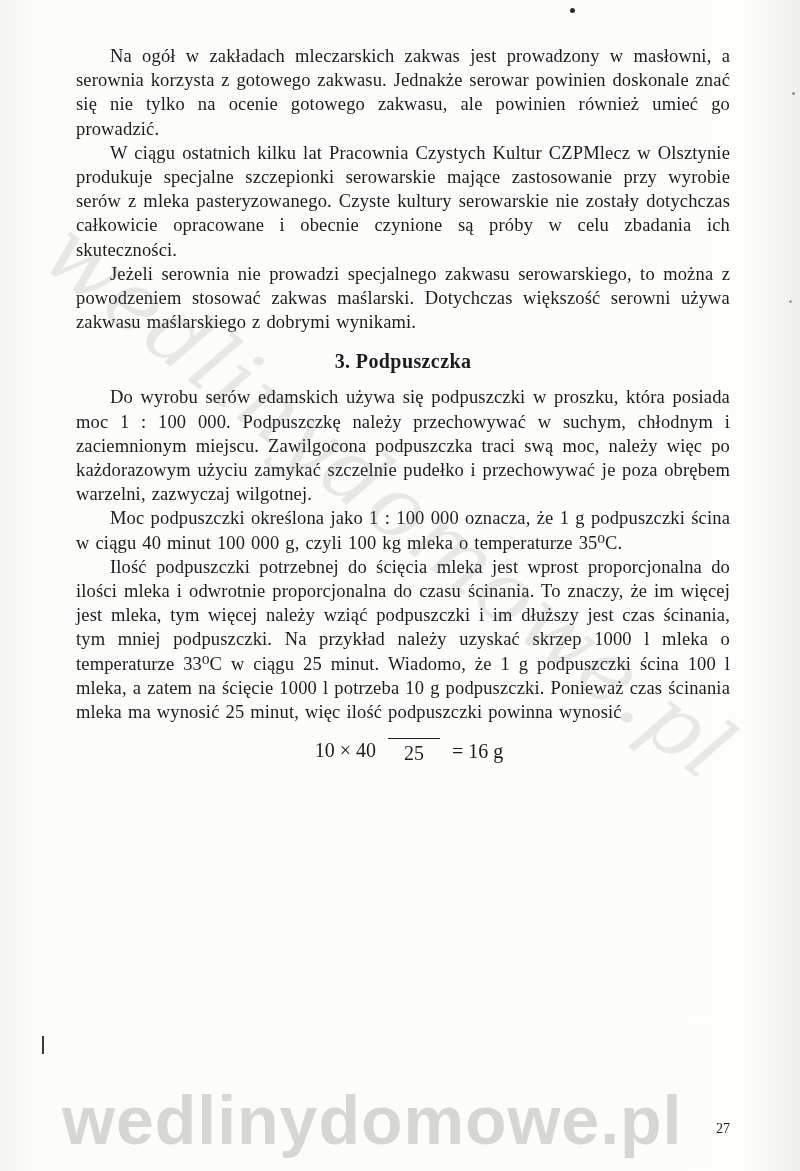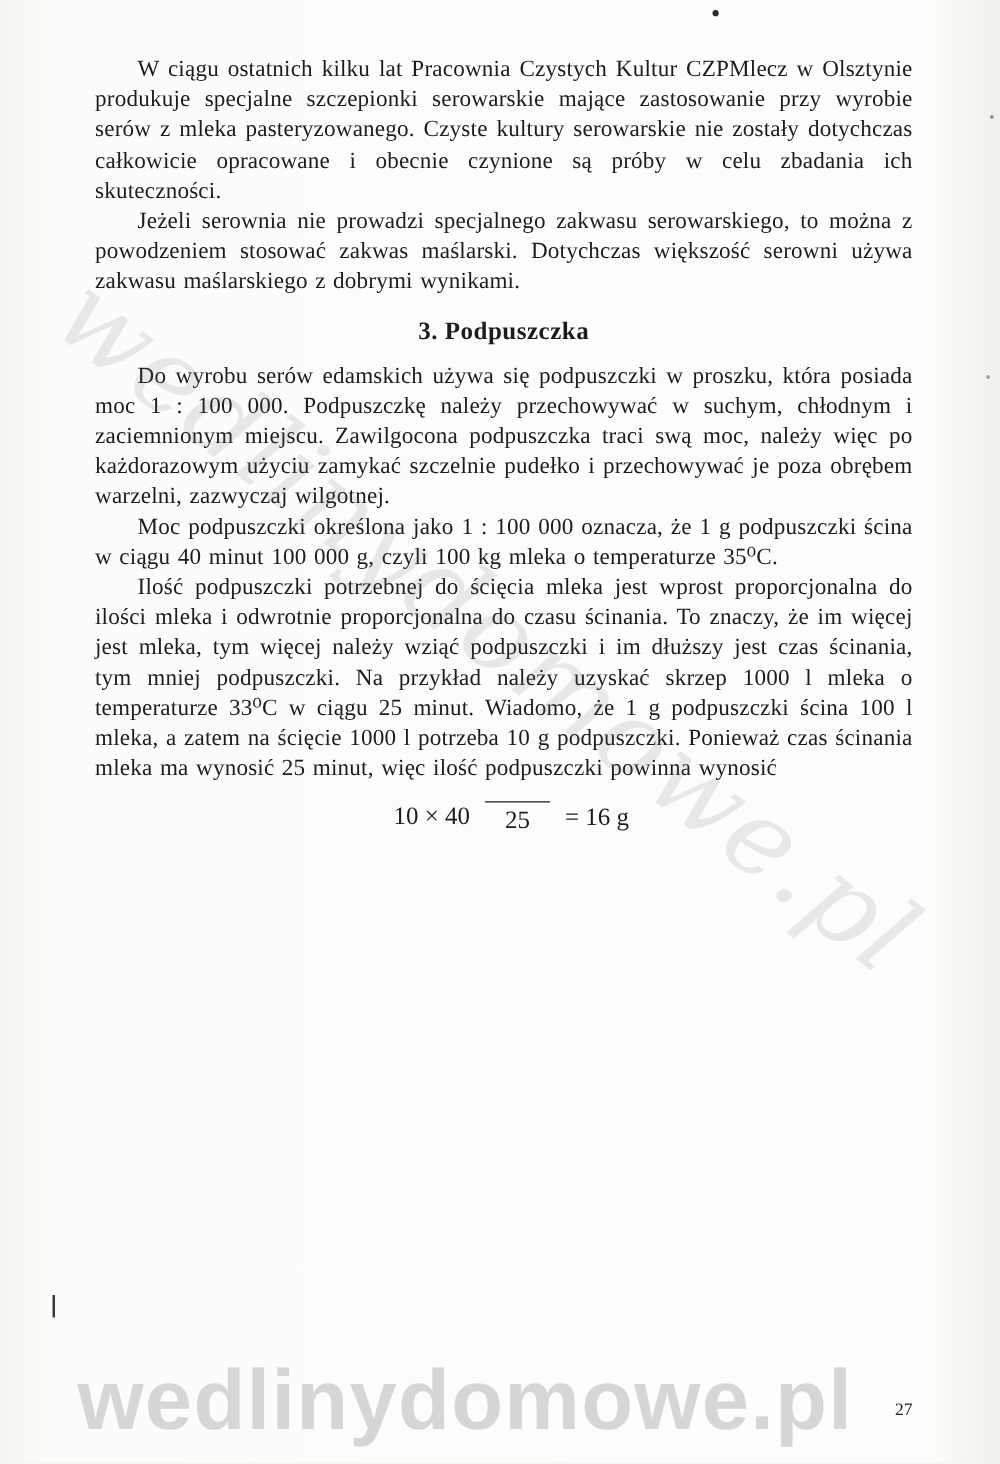--- a/index.html
+++ b/index.html
@@ -104,20 +104,21 @@
   }
 </style>
 </head>
 <body>
 
 <div class="page">
 
   <div class="watermark wm-diagonal">wedlinydomowe.pl</div>
 
   <div class="content">
+    <p class="para">Na ogół w zakładach mleczarskich zakwas jest prowadzony w masłowni, a serownia korzysta z gotowego zakwasu. Jednakże serowar powinien doskonale znać się nie tylko na ocenie gotowego zakwasu, ale powinien również umieć go prowadzić.</p>
     <p class="para">W ciągu ostatnich kilku lat Pracownia Czystych Kultur CZPMlecz w Olsztynie produkuje specjalne szczepionki serowarskie mające zastosowanie przy wyrobie serów z mleka pasteryzowanego. Czyste kultury serowarskie nie zostały dotychczas całkowicie opracowane i obecnie czynione są próby w celu zbadania ich skuteczności.</p>
     <p class="para">Jeżeli serownia nie prowadzi specjalnego zakwasu serowarskiego, to można z powodzeniem stosować zakwas maślarski. Dotychczas większość serowni używa zakwasu maślarskiego z dobrymi wynikami.</p>
 
     <h3 class="heading">3. Podpuszczka</h3>
 
     <p class="para">Do wyrobu serów edamskich używa się podpuszczki w proszku, która posiada moc 1 : 100 000. Podpuszczkę należy przechowywać w suchym, chłodnym i zaciemnionym miejscu. Zawilgocona podpuszczka traci swą moc, należy więc po każdorazowym użyciu zamykać szczelnie pudełko i przechowywać je poza obrębem warzelni, zazwyczaj wilgotnej.</p>
     <p class="para">Moc podpuszczki określona jako 1 : 100 000 oznacza, że 1 g podpuszczki ścina w ciągu 40 minut 100 000 g, czyli 100 kg mleka o temperaturze 35⁰C.</p>
     <p class="para">Ilość podpuszczki potrzebnej do ścięcia mleka jest wprost proporcjonalna do ilości mleka i odwrotnie proporcjonalna do czasu ścinania. To znaczy, że im więcej jest mleka, tym więcej należy wziąć podpuszczki i im dłuższy jest czas ścinania, tym mniej podpuszczki. Na przykład należy uzyskać skrzep 1000 l mleka o temperaturze 33⁰C w ciągu 25 minut. Wiadomo, że 1 g podpuszczki ścina 100 l mleka, a zatem na ścięcie 1000 l potrzeba 10 g podpuszczki. Ponieważ czas ścinania mleka ma wynosić 25 minut, więc ilość podpuszczki powinna wynosić</p>
 
     <div class="formula">

